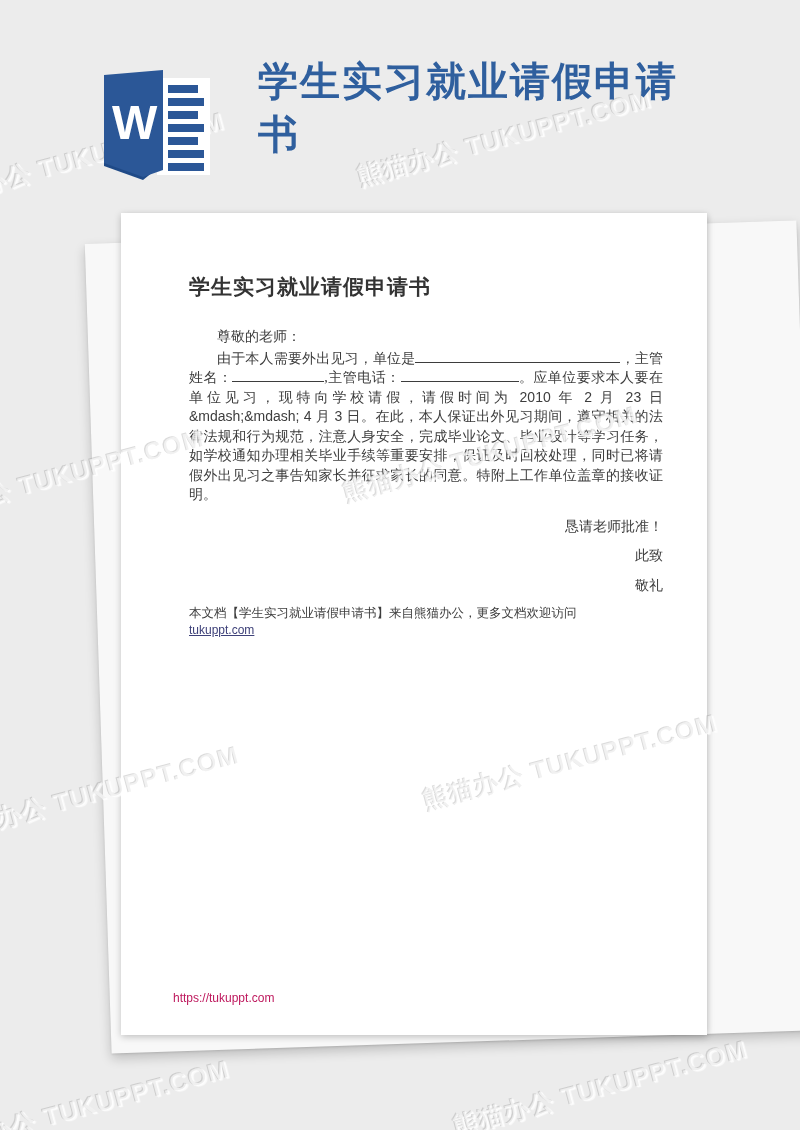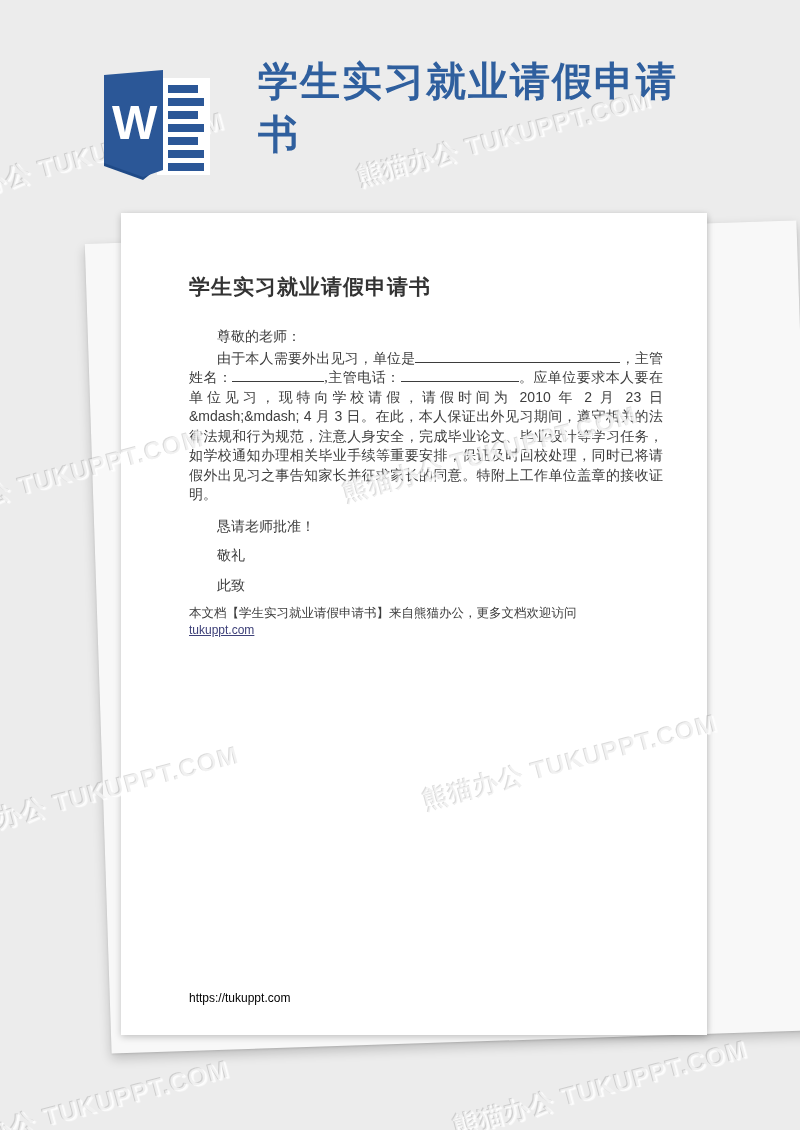--- a/index.html
+++ b/index.html
@@ -57,26 +57,26 @@
     font-size:21px;font-weight:600;letter-spacing:1px;color:#333;
     margin:0 0 26px 0;line-height:28px;text-align:left;
   }
   .greeting{text-indent:2em;margin-bottom:2px;}
   .para{text-indent:2em;margin-bottom:12px;}
   .blank{display:inline-block;border-bottom:1px solid #3d3d3d;height:13px;vertical-align:baseline;}
   .b1{width:205px;}
   .b2{width:92px;}
   .b3{width:118px;}
   .num{font-family:"Liberation Sans",sans-serif;}
-  .closing{text-indent:2em;margin-bottom:10px;text-align:left;}
+  .closing{text-indent:2em;margin-bottom:10px;text-align:right;}
   .doc-footer{margin-top:8px;font-size:12.5px;line-height:17px;text-align:left;}
   .doc-footer a{color:var(--link_navy);text-decoration:underline;font-family:"Liberation Sans",sans-serif;font-size:12px;}
   .page-url{
-    position:absolute;left:68px;top:778px;
-    font-family:"Liberation Sans",sans-serif;font-size:12px;color:#000000;
+    position:absolute;left:52px;top:778px;
+    font-family:"Liberation Sans",sans-serif;font-size:12px;color:#be185d;
   }
 
   
   .wm{
     position:absolute;width:345px;z-index:3;pointer-events:none;
     font:700 25px "Liberation Sans",sans-serif;letter-spacing:1px;white-space:nowrap;
     color:rgba(255,255,255,0.62);
     text-shadow:-1px -1px 0 rgba(135,135,135,0.30), 1px 1px 1px rgba(255,255,255,0.75);
     transform:rotate(-15deg);
   }
@@ -114,22 +114,22 @@
 
   <div class="main-page">
     <div class="doc-content">
       <h1 class="doc-title">学生实习就业请假申请书</h1>
 
       <p class="greeting">尊敬的老师：</p>
 
       <p class="para"><span>由于本人需要外出见习，单位是</span><span class="blank b1"></span><span>，主管姓名：</span><span class="blank b2"></span><span>,主管电话：</span><span class="blank b3"></span><span>。应单位要求本人要在单位见习，现特向学校请假，请假时间为</span><span class="num"> 2010 年 2 月 23 日&amp;mdash;&amp;mdash; 4 月 3 日</span><span>。在此，本人保证出外见习期间，遵守相关的法律法规和行为规范，注意人身安全，完成毕业论文、毕业设计等学习任务，如学校通知办理相关毕业手续等重要安排，保证及时回校处理，同时已将请假外出见习之事告知家长并征求家长的同意。特附上工作单位盖章的接收证明。</span></p>
 
       <p class="closing">恳请老师批准！</p>
+      <p class="closing">此致</p>
       <p class="closing">敬礼</p>
-      <p class="closing">此致</p>
 
       <div class="doc-footer">
         <span>本文档【学生实习就业请假申请书】来自熊猫办公，更多文档欢迎访问</span><br>
         <a href="#">tukuppt.com</a>
       </div>
     </div>
 
     <div class="page-url">https://tukuppt.com</div>
   </div>
 

